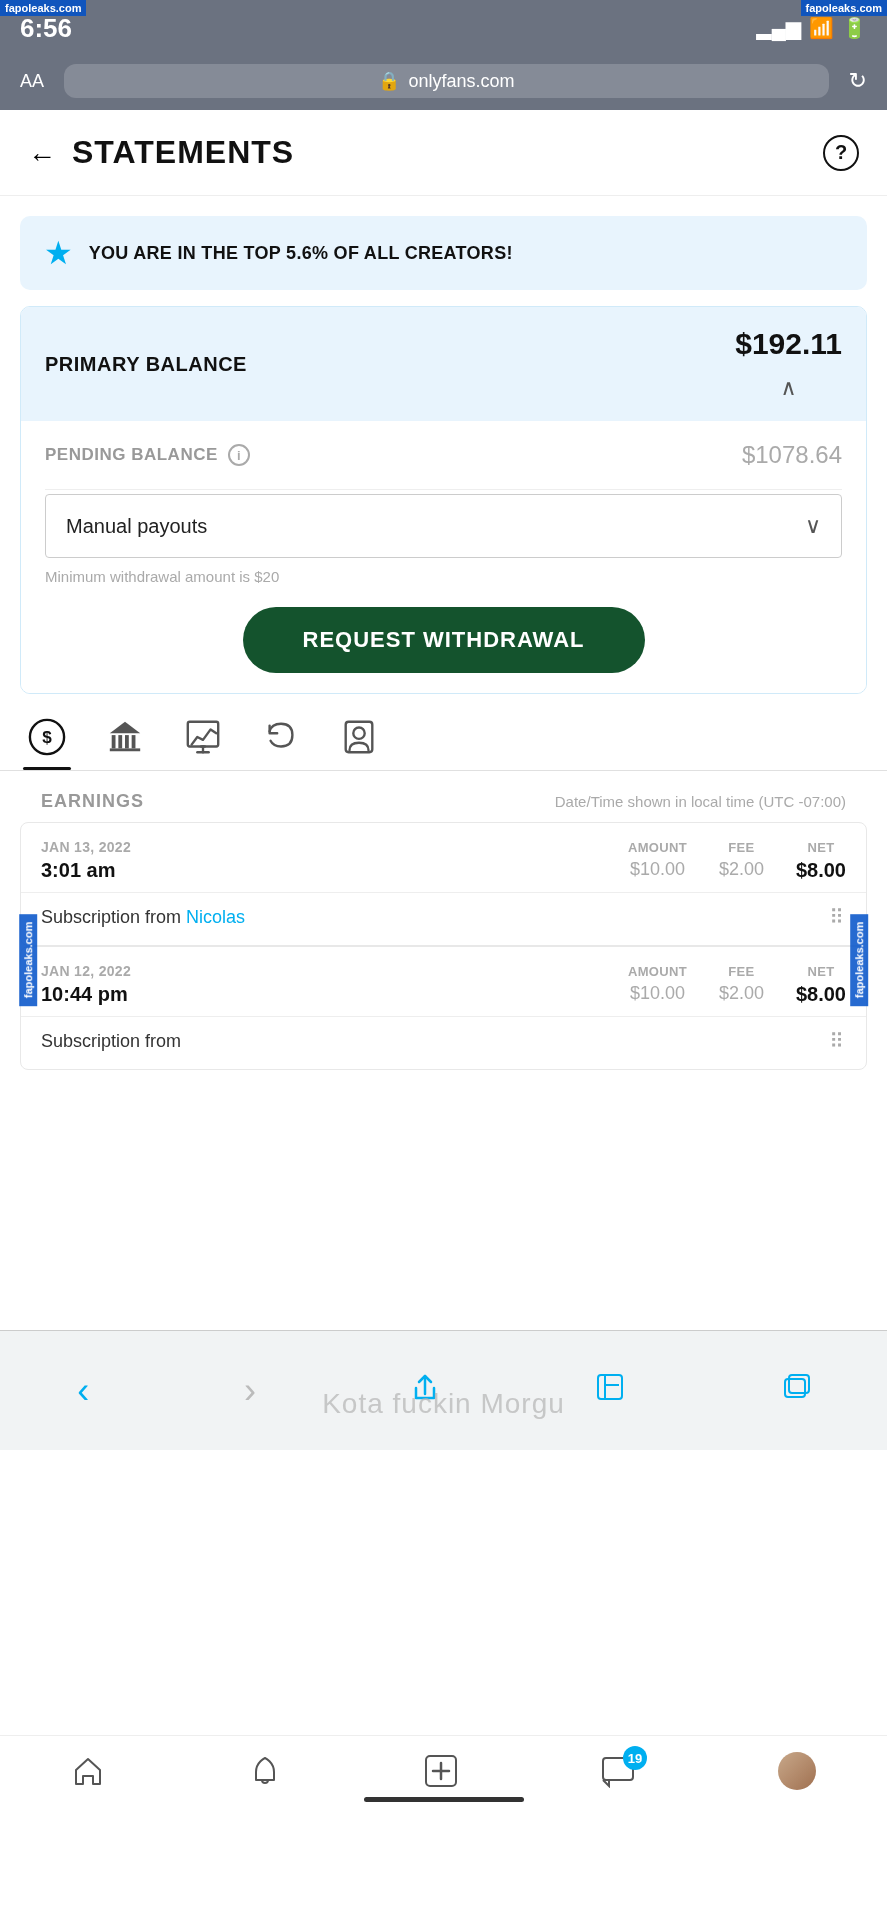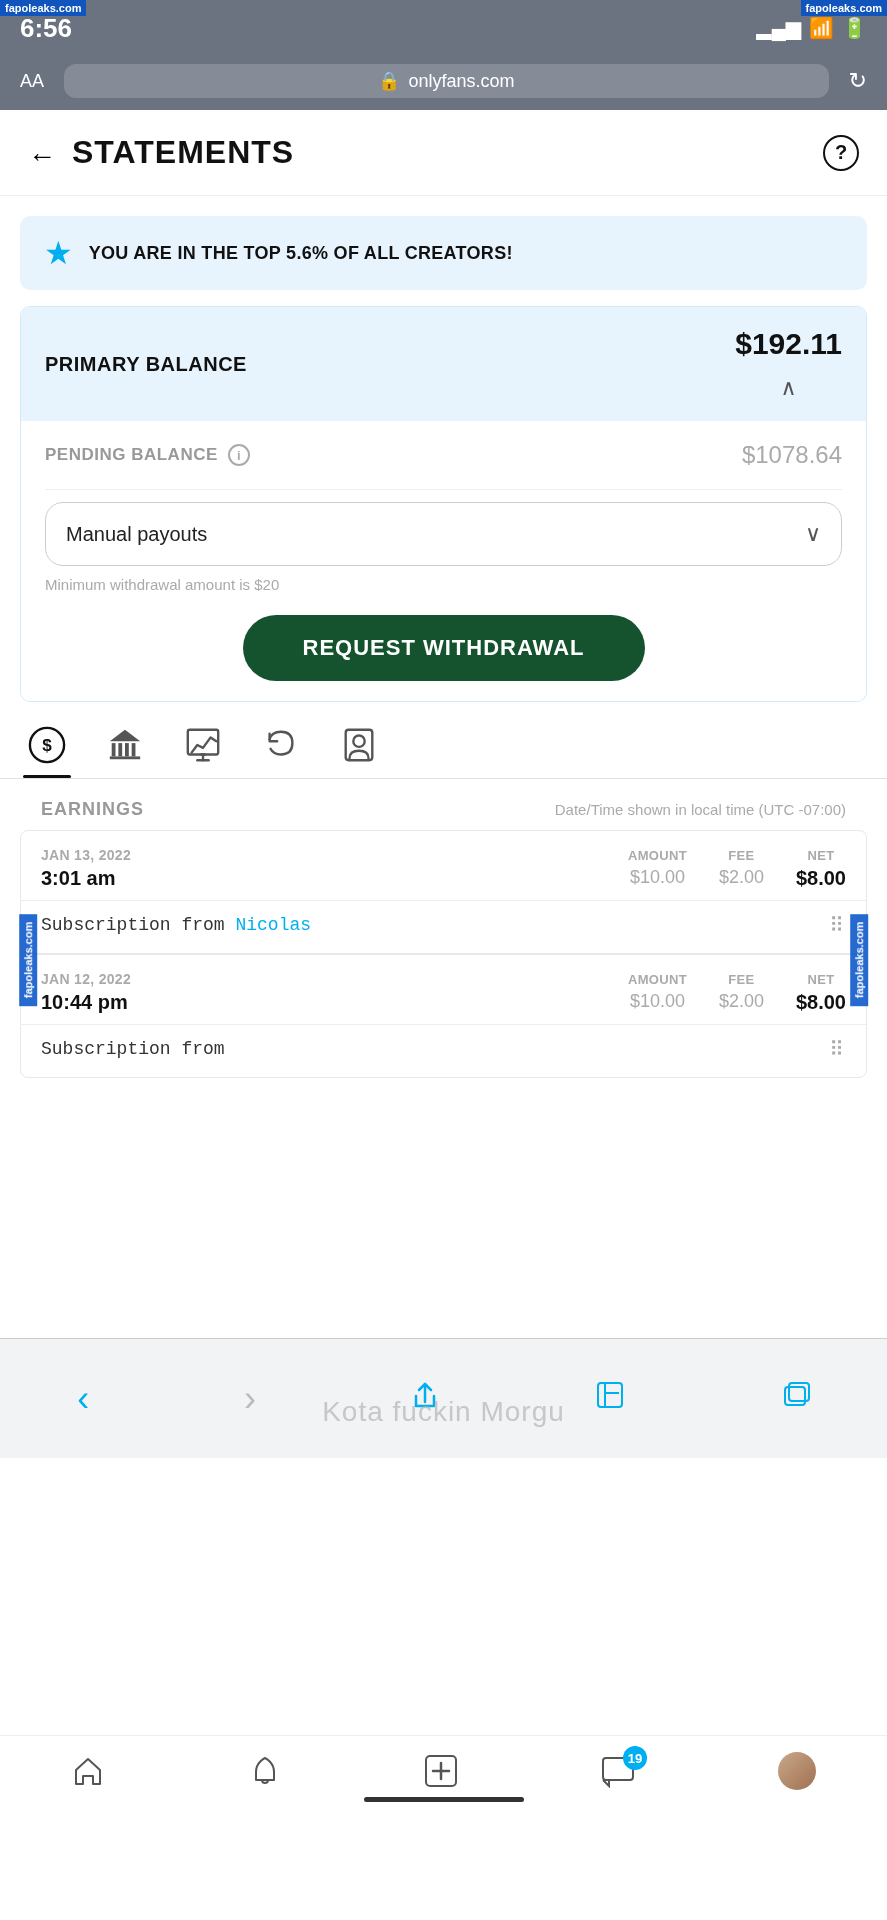--- a/index.html
+++ b/index.html
@@ -208,23 +208,23 @@
       font-weight: 700;
     }
     .pending-amount {
       font-size: 24px;
       font-weight: 500;
       color: #aaa;
     }
 
     
     .payout-dropdown {
-      margin-top: 12px;
+      margin-top: 4px;
       border: 1.5px solid #ccc;
-      border-radius: 18px;
+      border-radius: 4px;
       display: flex;
       align-items: center;
       justify-content: space-between;
       padding: 18px 20px;
       cursor: pointer;
     }
     .payout-dropdown-label {
       font-size: 20px;
       color: #222;
     }
@@ -362,21 +362,20 @@
     .transaction-bottom {
       display: flex;
       align-items: center;
       justify-content: space-between;
       padding: 12px 20px 16px;
       border-top: 1px solid #eee;
     }
     .subscription-text {
       font-size: 18px;
       color: #333;
-      font-family: Liberation Mono, monospace;
     }
     .subscription-link {
       color: #00aff0;
     }
     .dots-icon {
       color: #aaa;
       font-size: 20px;
       letter-spacing: 2px;
     }
 

